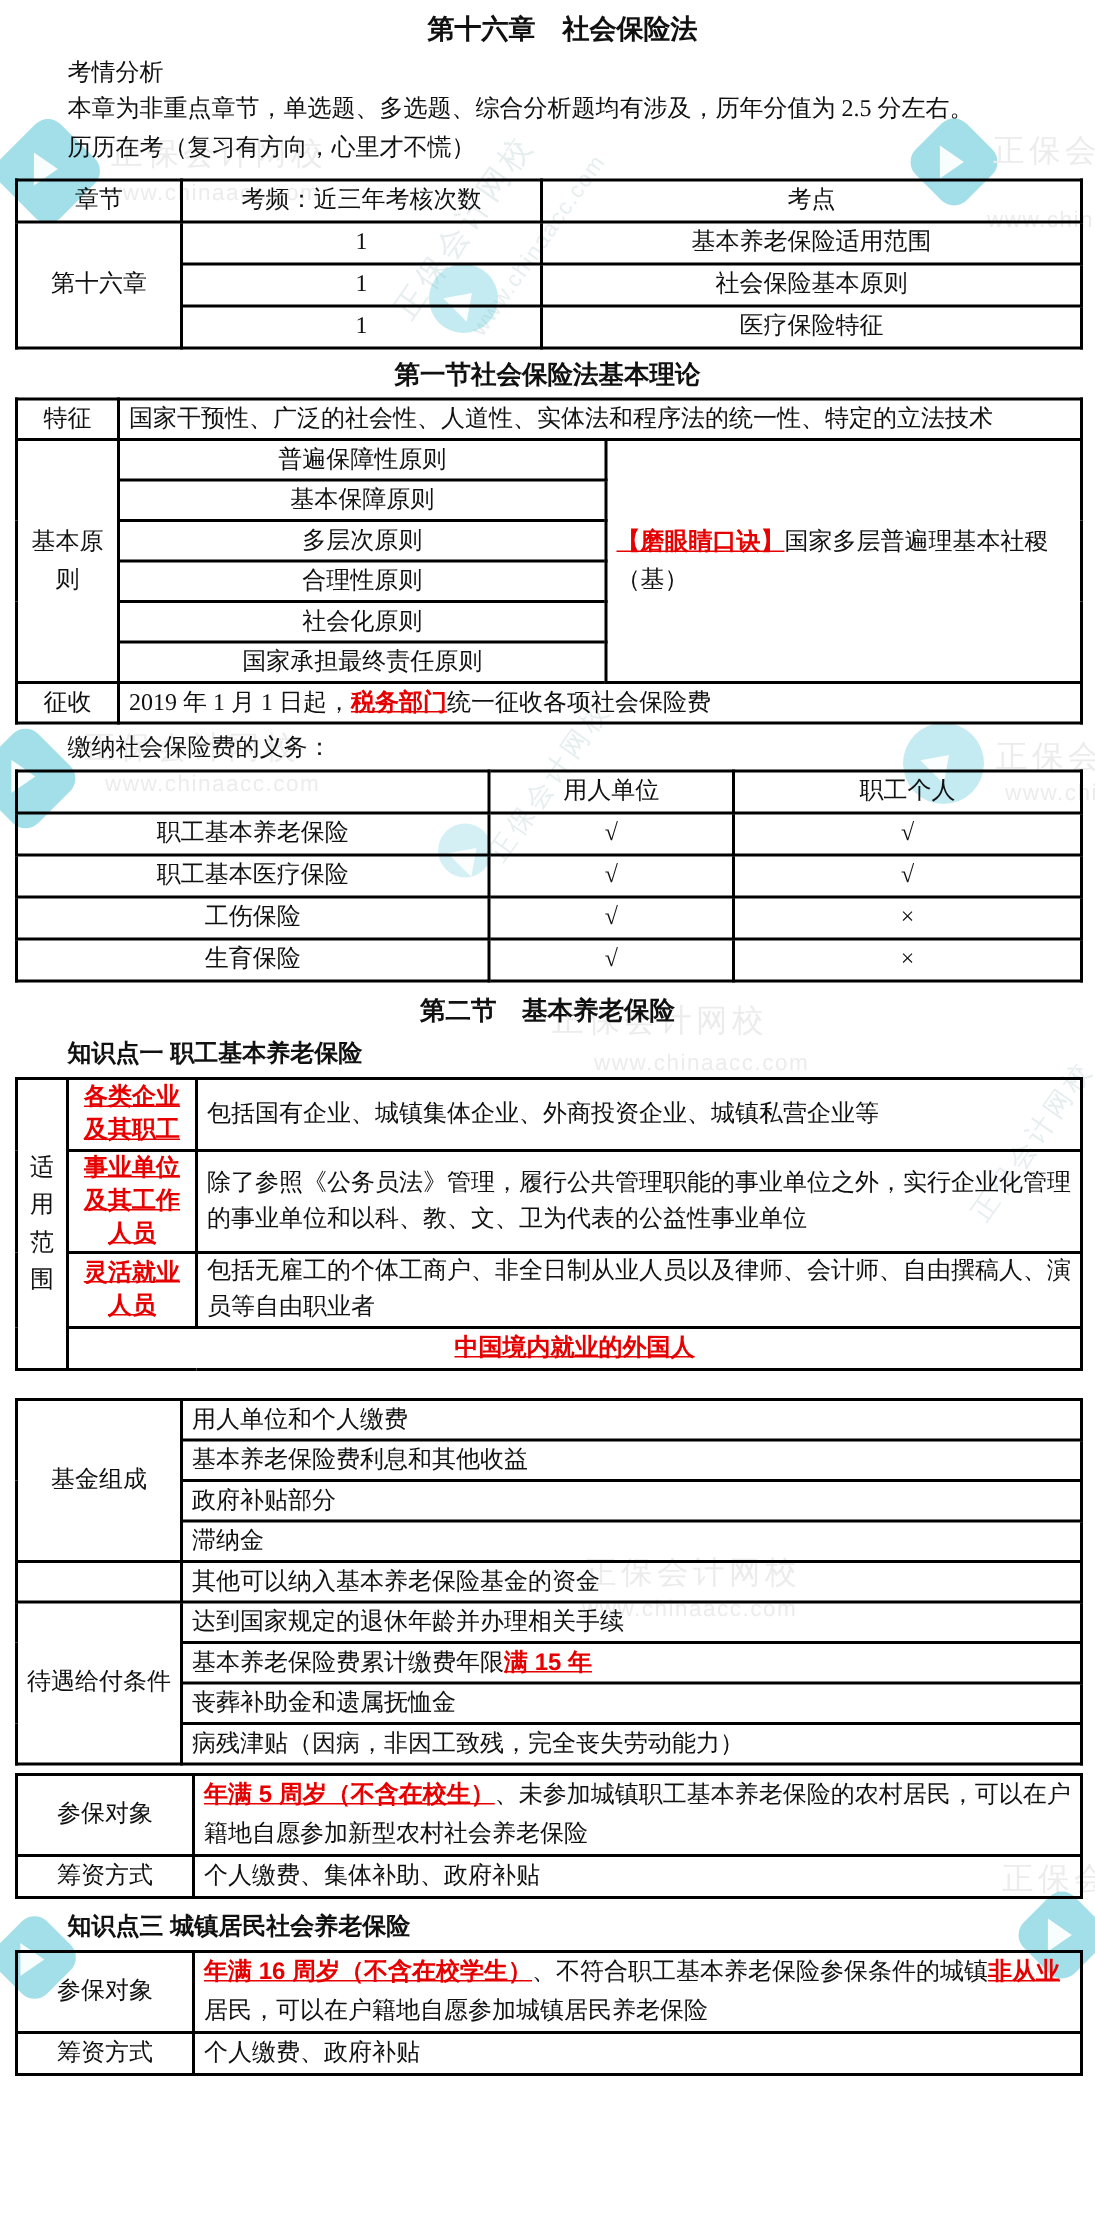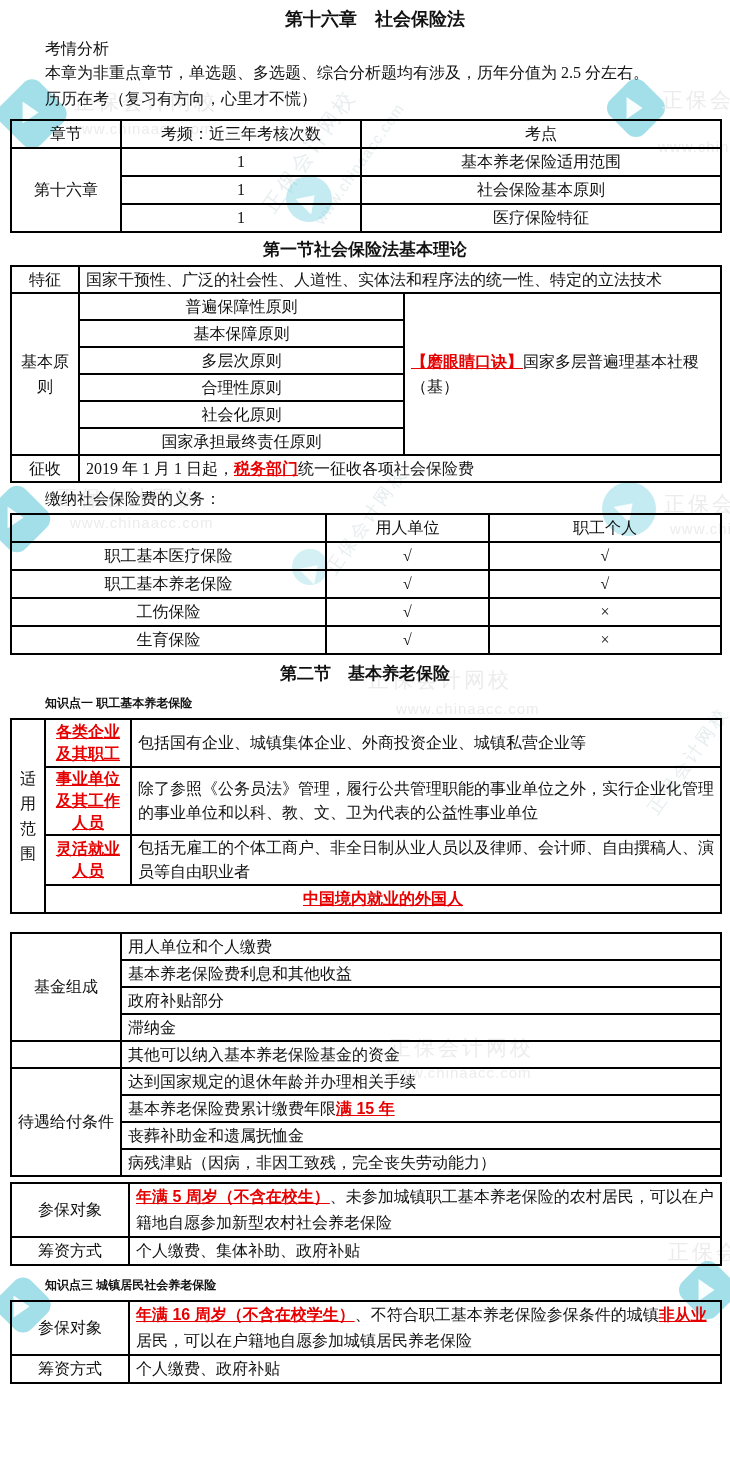--- a/index.html
+++ b/index.html
@@ -19,21 +19,21 @@
     border-left:16px solid rgba(255,255,255,.92);
     border-top:11px solid transparent;border-bottom:11px solid transparent;
     transform:rotate(-45deg);
   }
   .wm-circle{position:absolute;background:rgba(105,205,220,.40);border-radius:50%;}
   
   #content{position:relative;z-index:1;padding-top:8px;}
   .hfont{font-family:"Liberation Sans","DejaVu Sans",sans-serif;font-weight:bold;}
   .doc-title{text-align:center;font-size:18px;line-height:22px;padding-left:20px;}
   .sec-title{text-align:center;font-size:17px;line-height:20px;margin-top:7px;}
-  .kp-title{font-size:12px;line-height:20px;margin:9px 0 0 45px;}
+  .kp-title{font-size:16px;line-height:20px;margin:9px 0 0 45px;}
   .para{margin:2px 0 0 45px;line-height:24px;}
   .lead{margin:9px 0 0 45px;line-height:20px;}
   table{border-collapse:collapse;table-layout:fixed;margin:5px 0 0 10px;width:710px;}
   td{border:2px solid #000;padding:0 6px;line-height:26px;vertical-align:middle;word-break:break-all;}
   .ctr{text-align:center;}
   .red{color:#e60000;font-weight:bold;font-family:"Liberation Sans","DejaVu Sans",sans-serif;
        text-decoration:underline;text-decoration-color:#e60000;}
   .prewrap{white-space:pre-line;}
   .vlabel{width:34px;text-align:center;padding:0 6px;line-height:25px;}
   .rowh{height:27px;}
@@ -164,26 +164,26 @@
         <col style="width:163px">
         <col style="width:232px">
       </colgroup>
     <tbody>
         <tr class="rowh">
       <td></td>
       <td class="ctr">用人单位</td>
       <td class="ctr">职工个人</td>
     </tr>
     <tr class="rowh">
+      <td class="ctr">职工基本养老保险</td>
+      <td class="ctr">√</td>
+      <td class="ctr">√</td>
+    </tr>
+    <tr class="rowh">
       <td class="ctr">职工基本医疗保险</td>
-      <td class="ctr">√</td>
-      <td class="ctr">√</td>
-    </tr>
-    <tr class="rowh">
-      <td class="ctr">职工基本养老保险</td>
       <td class="ctr">√</td>
       <td class="ctr">√</td>
     </tr>
     <tr class="rowh">
       <td class="ctr">工伤保险</td>
       <td class="ctr">√</td>
       <td class="ctr">×</td>
     </tr>
     <tr class="rowh">
       <td class="ctr">生育保险</td>

